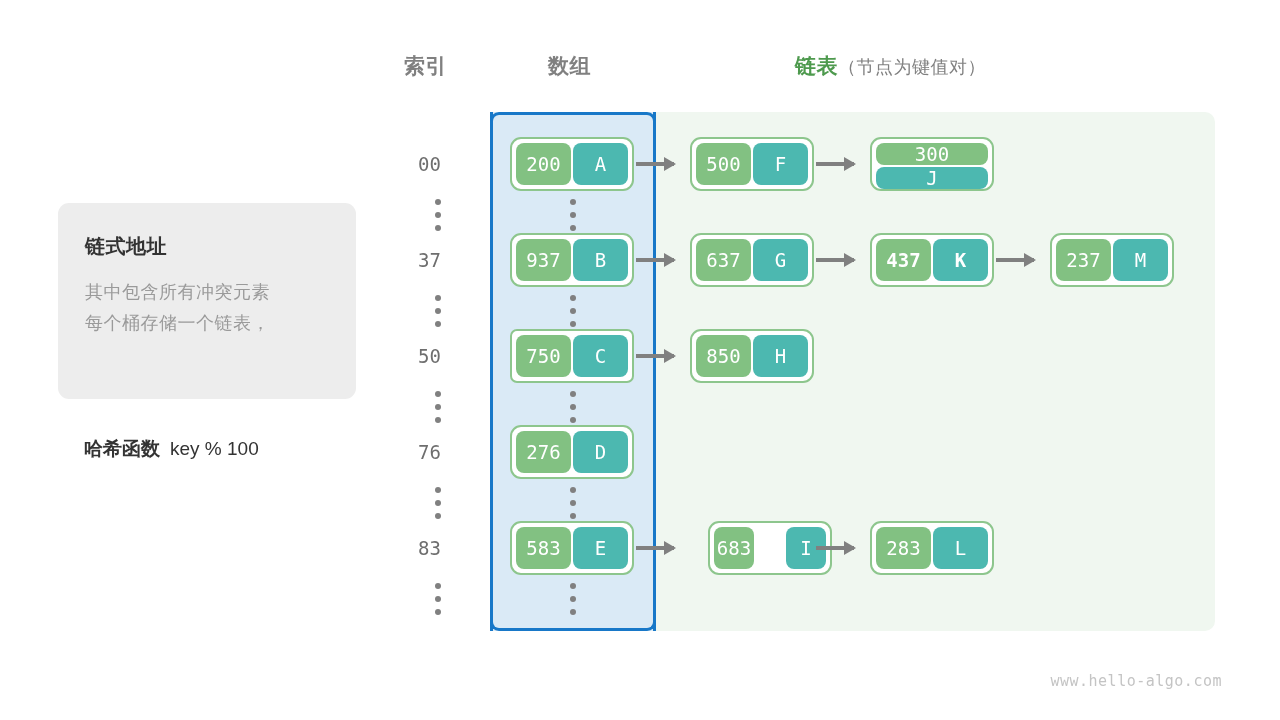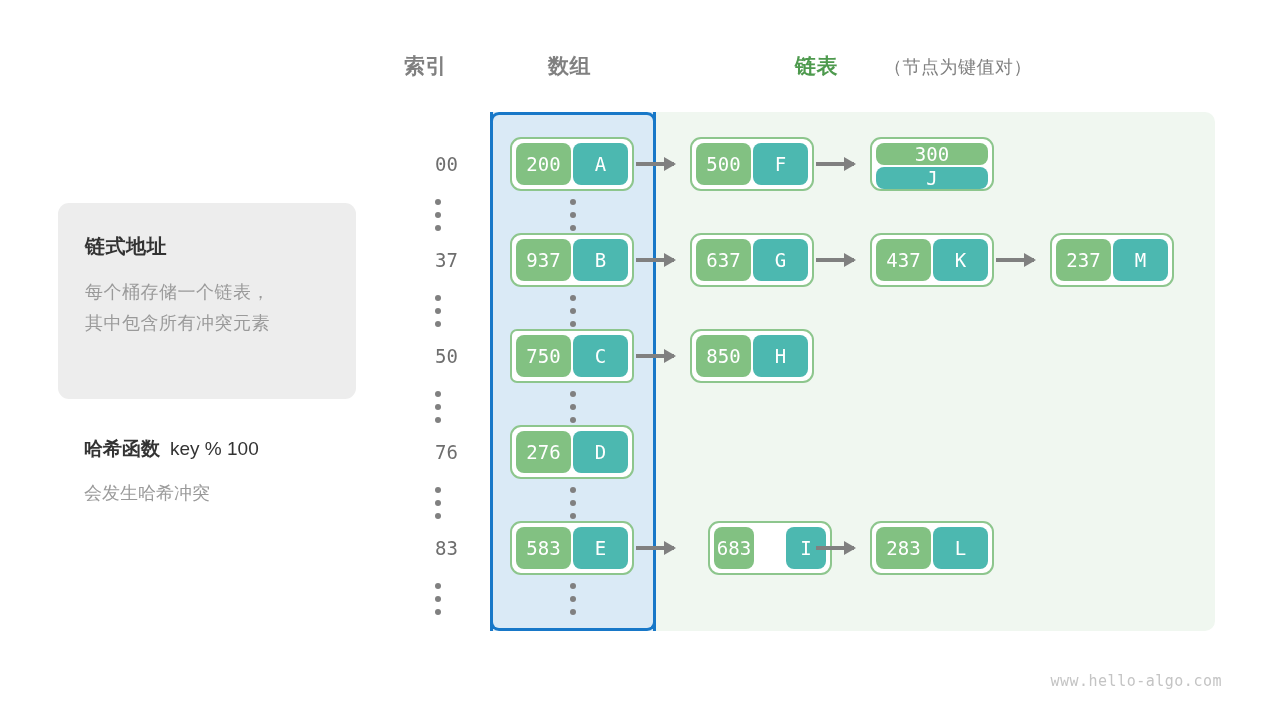--- a/index.html
+++ b/index.html
@@ -25,21 +25,20 @@
     white-space: nowrap;
     letter-spacing: 0.5px;
   }
   #hdr-index { left: 404px; top: 52px; }
   #hdr-array { left: 532px; top: 52px; margin-left: 16px; }
   #hdr-list  { left: 795px; top: 52px; color: #4e9a4e; }
   #hdr-list .sub {
     font-size: 18px;
     font-weight: normal;
     color: #808080;
-    margin-left: 46px;
   }
 
   
   #info-card {
     position: absolute;
     left: 58px;
     top: 203px;
     width: 298px;
     height: 196px;
     background: #ededed;
@@ -140,21 +139,21 @@
   
   .row {
     position: absolute;
     left: 0;
     height: 54px;
   }
   .idx-label {
     position: absolute;
     left: 418px;
     width: 40px;
-    text-align: right;
+    text-align: left;
     font-family: "DejaVu Sans Mono", "Liberation Mono", monospace;
     font-size: 19px;
     color: #6e6e6e;
     line-height: 54px;
   }
 
   
   .node {
     position: absolute;
     top: 0;
@@ -230,28 +229,27 @@
 </head>
 <body>
 
 <div id="hdr-index" class="col-header">索引</div>
 <div id="hdr-array" class="col-header">数组</div>
 <div id="hdr-list" class="col-header"><span>链表</span><span class="sub">（节点为键值对）</span></div>
 
 <div id="info-card">
   <div id="info-card-title">链式地址</div>
   <div id="info-card-body">
+    <div>其中包含所有冲突元素</div>
     <div>每个桶存储一个链表，</div>
-    <div>其中包含所有冲突元素</div>
   </div>
 </div>
 
 <div id="hash-note-title"><span>哈希函数</span><span class="mono">key % 100</span></div>
 <div id="hash-note-body">
-  <div>会发生哈希冲突</div>
 </div>
 
 <div id="linked-panel"></div>
 <div id="array-panel"></div>
 
 <div id="diagram">
     <div class="row" style="top: 137px;">
       <div class="idx-label">00</div>
       <div class="node" style="left: 510px;">
         <div class="key">200</div>
@@ -273,21 +271,21 @@
       <div class="node" style="left: 510px;">
         <div class="key">937</div>
         <div class="val">B</div>
       </div>
       <div class="arrow" style="left: 636px; width: 38px;"></div>
       <div class="node" style="left: 690px;">
         <div class="key">637</div>
         <div class="val">G</div>
       </div>
       <div class="arrow" style="left: 816px; width: 38px;"></div>
-      <div class="node" style="left: 870px;">
+      <div class="node" style="left: 870px; font-weight: bold;">
         <div class="key">437</div>
         <div class="val">K</div>
       </div>
       <div class="arrow" style="left: 996px; width: 38px;"></div>
       <div class="node" style="left: 1050px;">
         <div class="key">237</div>
         <div class="val">M</div>
       </div>
     </div>
     <div class="row" style="top: 329px;">

